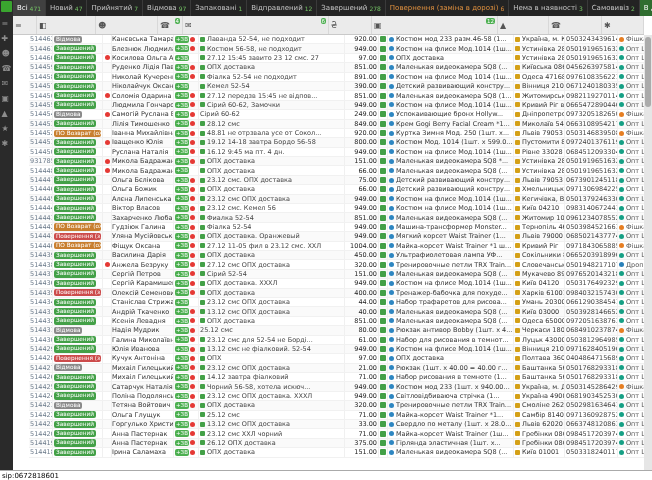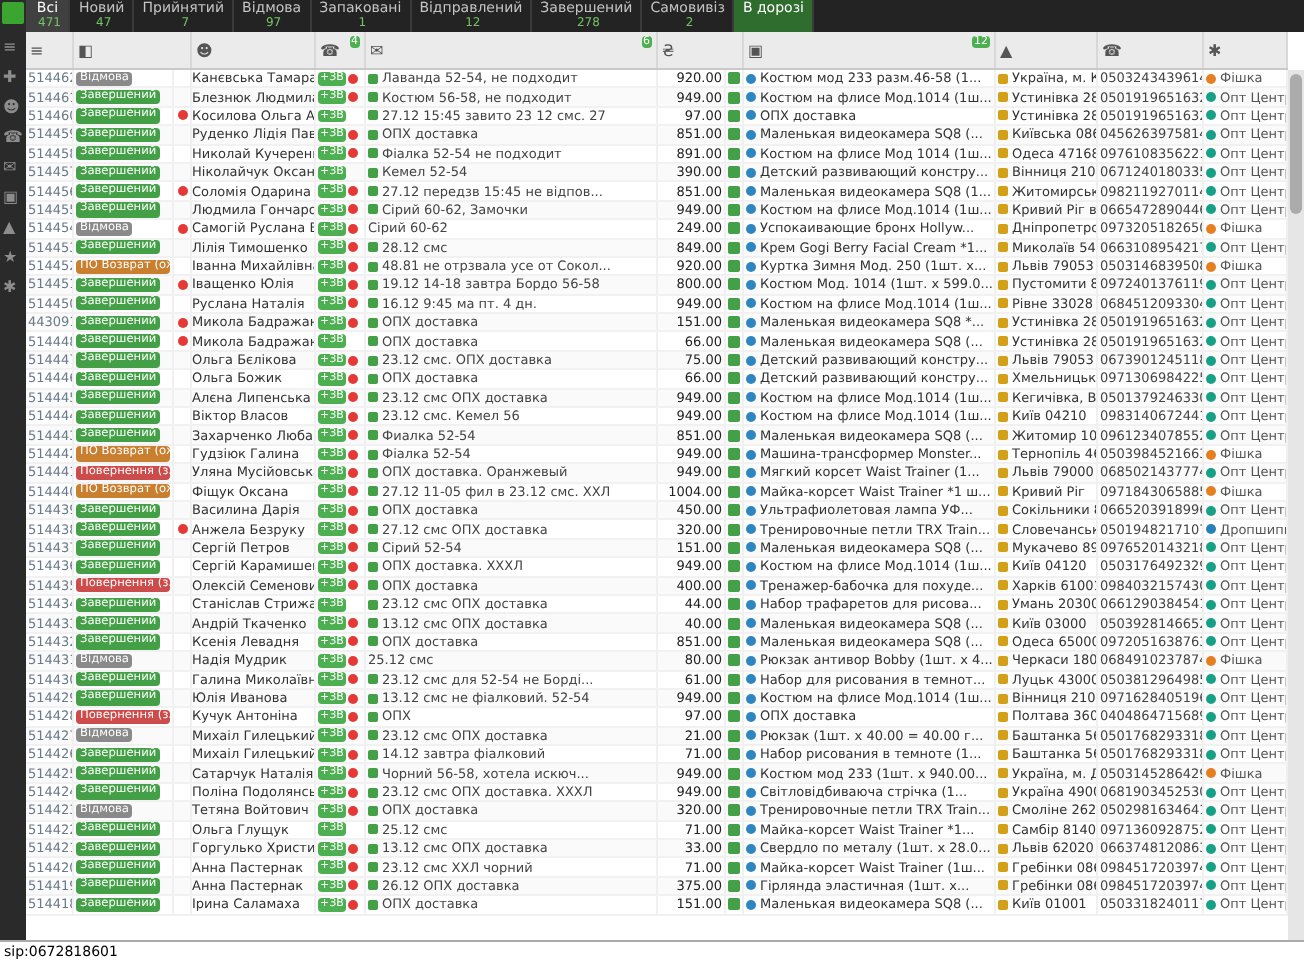--- a/index.html
+++ b/index.html
@@ -11,35 +11,35 @@
   .sidebar { width: 13px; background: #2a2a2a; display: flex; flex-direction: column; align-items: center; flex: none; }
   .logo { width: 11px; height: 11px; background: #3aa52f; margin: 1px 0 4px 0; border-radius: 1px; flex: none; }
   .side-ic { color: #8d8d8d; font-size: 8px; line-height: 15px; height: 15px; cursor: pointer; }
 
   .main { flex: 1; display: flex; flex-direction: column; min-width: 0; position: relative; }
 
   .topbar { background: #191919; color: #aaa; height: 13px; font-size: 7px; display: flex; align-items: center; gap: 10px; padding: 0 5px; flex: none; }
   .topbar .pager { color: #888; }
 
   .tabs { background: #232323; height: 16px; display: flex; align-items: stretch; font-size: 7px; color: #c5c5c5; flex: none; overflow: hidden; white-space: nowrap; }
-  .tab { display: flex; align-items: center; padding: 0 4px; border-right: 1px solid #3a3a3a; cursor: pointer; flex-direction: column; }
+  .tab { display: flex; align-items: center; padding: 0 4px; border-right: 1px solid #3a3a3a; cursor: pointer; }
   .tab.active { background: #404040; color: #fff; }
   .tab .cnt { color: #74c365; margin-left: 2px; font-size: 6px; }
   .tab.orange { color: #e0913f; }
   .tab.orange .cnt { color: #e0913f; }
   .tab.green { background: #2f6d2f; color: #fff; }
 
   .grid-header { height: 19px; background: #ebebeb; border-bottom: 1px solid #c9c9c9; display: flex; flex: none; width: 631px; }
   .hcell { display: flex; align-items: center; border-right: 1px solid #d8d8d8; padding-left: 2px; position: relative; flex: none; }
   .hicon { color: #555; font-size: 8px; }
   .hbadge { background: #4caf50; color: #fff; font-size: 5.5px; border-radius: 2px; padding: 0 1px; position: absolute; top: 2px; right: 2px; }
   .h-id{width:24px}.h-status{width:59px}.h-name{width:62px}.h-call{width:25px}.h-note{width:146px}
   .h-price{width:43px}.h-prod{width:126px}.h-reg{width:51px}.h-phone{width:53px}.h-src{width:42px}
 
-  .tbody { flex: 1; overflow: hidden; width: 631px; }
+  .tbody { flex: 1; overflow: hidden; width: 631px; padding-left: 16px; }
   .row { display: flex; height: 9.4px; align-items: center; border-bottom: 1px solid #f1f1f1; cursor: pointer; }
   .row:nth-child(even) { background: #fafafa; }
   .cell { overflow: hidden; white-space: nowrap; font-size: 6.5px; color: #333; height: 100%; display: flex; align-items: center; border-right: 1px solid #f0f0f0; flex: none; }
   .c-id { width: 24px; color: #6b7a8a; padding-left: 1px; }
   .c-status { width: 50px; padding-left: 1px; }
   .sbadge { color: #fff; font-size: 5.8px; line-height: 7.2px; height: 7.2px; padding: 0 2px; border-radius: 2px; white-space: nowrap; overflow: hidden; max-width: 47px; }
   .c-warn { width: 9px; justify-content: center; }
   .warn-dot { width: 5px; height: 5px; border-radius: 50%; background: #e53935; display: inline-block; }
   .c-name { width: 62px; }
   .c-call { width: 25px; gap: 1px; padding-left: 1px; }
@@ -104,20 +104,28 @@
           <span class="cnt">1</span>
         </div>
         <div class="tab">
           <span>Відправлений</span>
           <span class="cnt">12</span>
         </div>
         <div class="tab">
           <span>Завершений</span>
           <span class="cnt">278</span>
         </div>
+        <div class="tab orange">
+          <span>Повернення (заміна в дорозі)</span>
+          <span class="cnt">6</span>
+        </div>
+        <div class="tab">
+          <span>Нема в наявності</span>
+          <span class="cnt">3</span>
+        </div>
         <div class="tab">
           <span>Самовивіз</span>
           <span class="cnt">2</span>
         </div>
         <div class="tab green">
           <span>В дорозі</span>
         </div>
       </div>
     <div class="grid-header">
         <div class="hcell h-id">
@@ -583,21 +591,21 @@
             <span class="reg-ic"></span>
             <span>Рівне 33028</span>
           </div>
           <div class="cell c-phone">0684512093304</div>
           <div class="cell c-src">
             <span class="src-dot" style="background: rgb(22, 160, 133);"></span>
             <span>Опт Центр</span>
           </div>
         </div>
         <div class="row">
-          <div class="cell c-id">443091</div>
+          <div class="cell c-id">931785</div>
           <div class="cell c-status">
             <span class="sbadge" style="background: rgb(67, 160, 71);">Завершений</span>
           </div>
           <div class="cell c-warn">
             <span class="warn-dot"></span>
           </div>
           <div class="cell c-name">Микола Бадражан</div>
           <div class="cell c-call">
             <span class="zv">+ЗВ</span>
             <span class="miss"></span>

